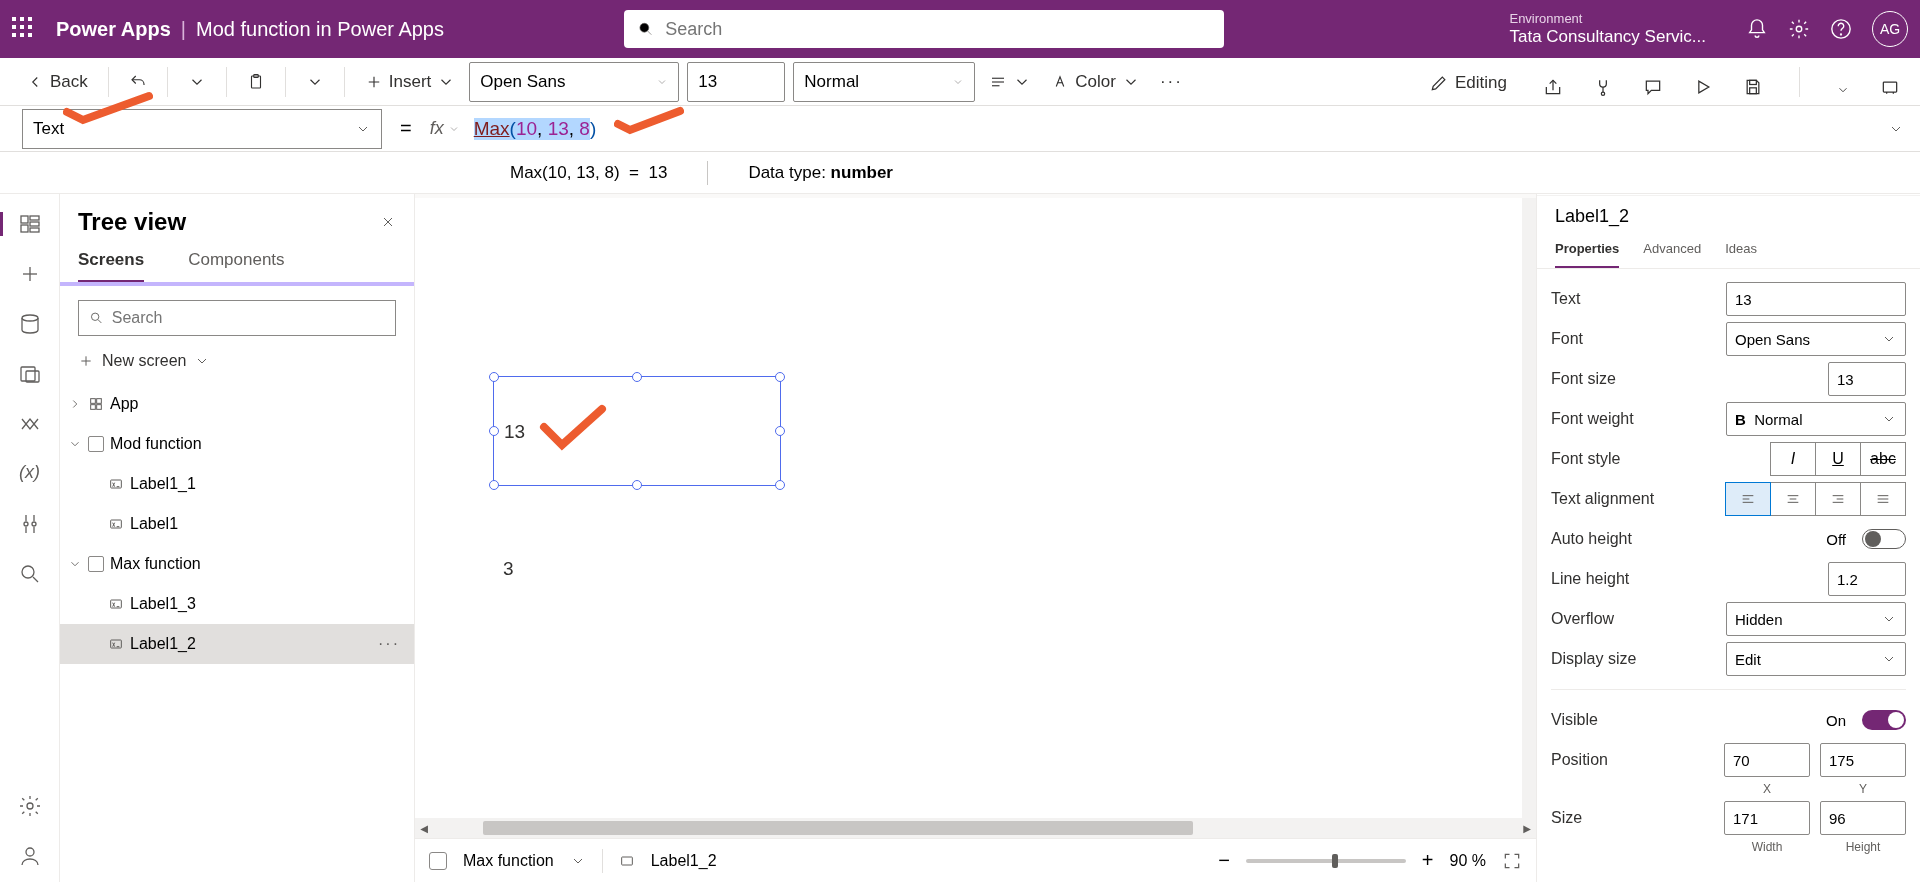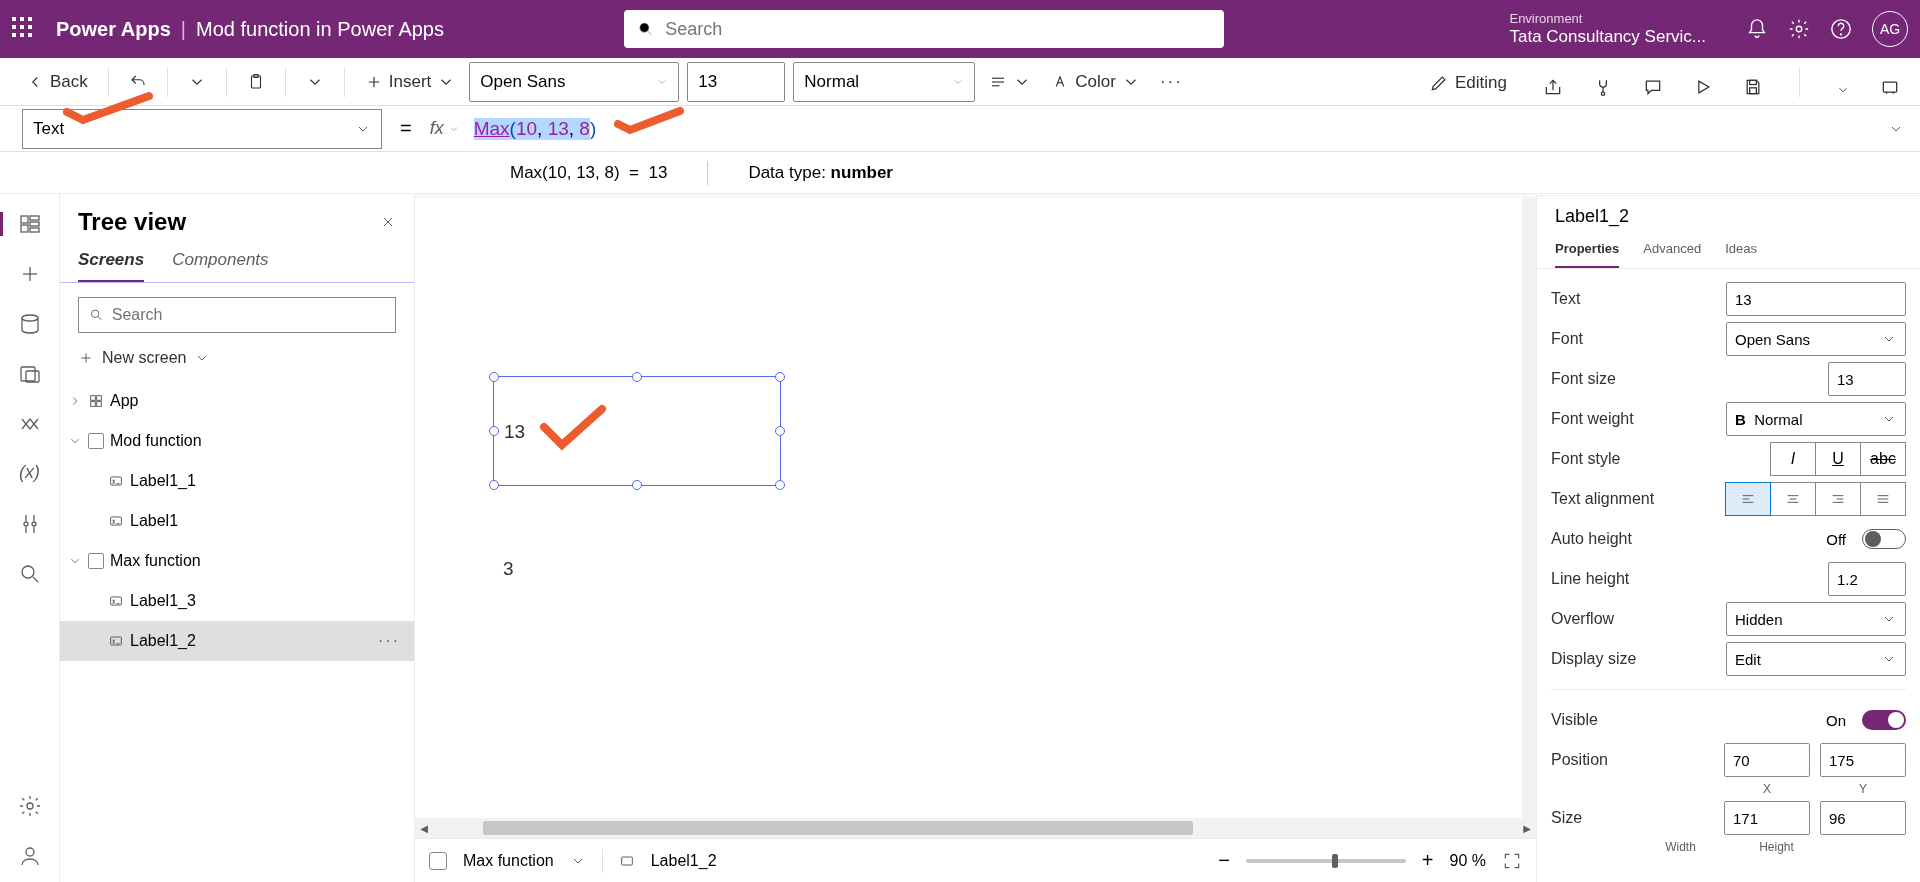--- a/index.html
+++ b/index.html
@@ -33,40 +33,40 @@
 .cmd-right { margin-left:auto; display:flex; align-items:flex-end; gap: 30px;}
 .cmd-right svg{ width:20px; height:20px; stroke:#323130; fill:none; stroke-width:1.5;}
 
 .formula-row { height: 46px; display:flex; align-items:center; border-bottom: 1px solid #e1dfdd;}
 .prop-sel { width: 360px; height: 40px; margin-left: 22px; border:1px solid #8a8886; display:flex; align-items:center; padding:0 10px; font-size:17px; position:relative;}
 .prop-sel .chev2 { margin-left:auto;}
 .eq { font-size: 20px; margin: 0 18px;}
 .fx { display:flex; align-items:center; gap:4px; font-style: italic; font-size: 18px; color:#605e5c; margin-right:14px;}
 .formula-input { font-family: Consolas, monospace; font-size: 19px; flex:1; display:flex; align-items:center;}
 .fi-sel { background:#b3d7ff; }
-.tok-fn{ color:#a21caf;text-decoration:underline;} .tok-num{ color:#9b2393;} .tok-par{ color:#0451a5;}
+.tok-fn{ color:#7f1d1d;text-decoration:underline;} .tok-num{ color:#9b2393;} .tok-par{ color:#0451a5;}
 .expand-chev{ margin-left:auto; margin-right:16px;}
 
 .result-strip { height: 42px; display:flex; align-items:center; padding-left: 510px; gap: 40px; font-size: 17px; position:relative; z-index:5; background:#fff; border-bottom:1px solid #edebe9;}
 .result-strip .box { background:#fff; }
 .dt-strong { font-weight:600;}
 .rs-divider { width:1px; height:24px; background:#c8c6c4;}
 
 .main { position:absolute; top: 152px; left:0; right:0; bottom:0; display:flex;}
 .rail { width:60px; border-right:1px solid #edebe9; display:flex; flex-direction:column; align-items:center; padding-top:10px; gap:26px;}
 .rail-item { width:24px; height:24px; cursor:pointer; position:relative; color:#605e5c;}
 .rail-item svg{width:24px;height:24px;stroke:#605e5c;fill:none;stroke-width:1.3;}
 .rail-item.active::before{ content:""; position:absolute; left:-18px; top:0; width:3px; height:24px; background:#742774;}
 .rail-bottom{ margin-top:auto; margin-bottom:14px; display:flex;flex-direction:column;gap:26px; align-items:center;}
 
 .tree-panel { width: 355px; border-right: 1px solid #edebe9; display:flex; flex-direction:column; background:#fff; padding-top: 46px;}
 .tree-hdr { display:flex; align-items:center; padding: 10px 18px 4px;}
 .tree-hdr h2{ font-size: 24px; font-weight:600;}
 .tree-hdr .close{ margin-left:auto; }
-.tree-tabs{ display:flex; gap:28px; padding: 10px 18px 0; border-bottom:1px solid #c4b5fd;font-style:italic;}
+.tree-tabs{ display:flex; gap:44px; padding: 10px 18px 0; border-bottom:4px solid #c4b5fd;}
 .tree-tab{ font-size:17px; padding-bottom:10px; color:#605e5c; cursor:pointer;}
 .tree-tab.active{ color:#323130; font-weight:600; border-bottom:2px solid #742774;}
 .tree-search{ margin: 14px 18px 8px; border:1px solid #8a8886; height:36px; display:flex; align-items:center; padding:0 10px; gap:8px;}
 .tree-search input{ border:none; outline:none; font-size:16px; width:100%;}
 .new-screen{ padding: 8px 18px; display:flex; align-items:center; gap:8px; font-size:16px; cursor:pointer; color:#323130;}
 .tree-list{ flex:1; overflow:auto; padding-top:6px;}
 .tree-row{ display:flex; align-items:center; height:40px; padding-left:8px; gap:6px; font-size:16px; cursor:pointer;}
 .tree-row.selected{ background:#e1dfdd;}
 .tree-row .caret{ width:14px; display:flex; justify-content:center;}
 .tree-row .cb{ width:16px; height:16px; border:1px solid #8a8886; border-radius:2px;}
@@ -672,21 +672,21 @@
         <span class="plabel">Size</span>
         <div class="prow-split">
           <div class="pinput w-num2">
               <span>171</span>
             </div>
           <div class="pinput w-num2">
               <span>96</span>
             </div>
         </div>
       </div>
-      <div class="prow" style="height:18px; justify-content:center;">
+      <div class="prow" style="height:18px; justify-content:flex-end;">
         <div class="prow-split">
           <div class="sub-lbl">Width</div>
           <div class="sub-lbl">Height</div>
         </div>
       </div>
     </div>
   </div>
 </div>
 
 </body></html>

